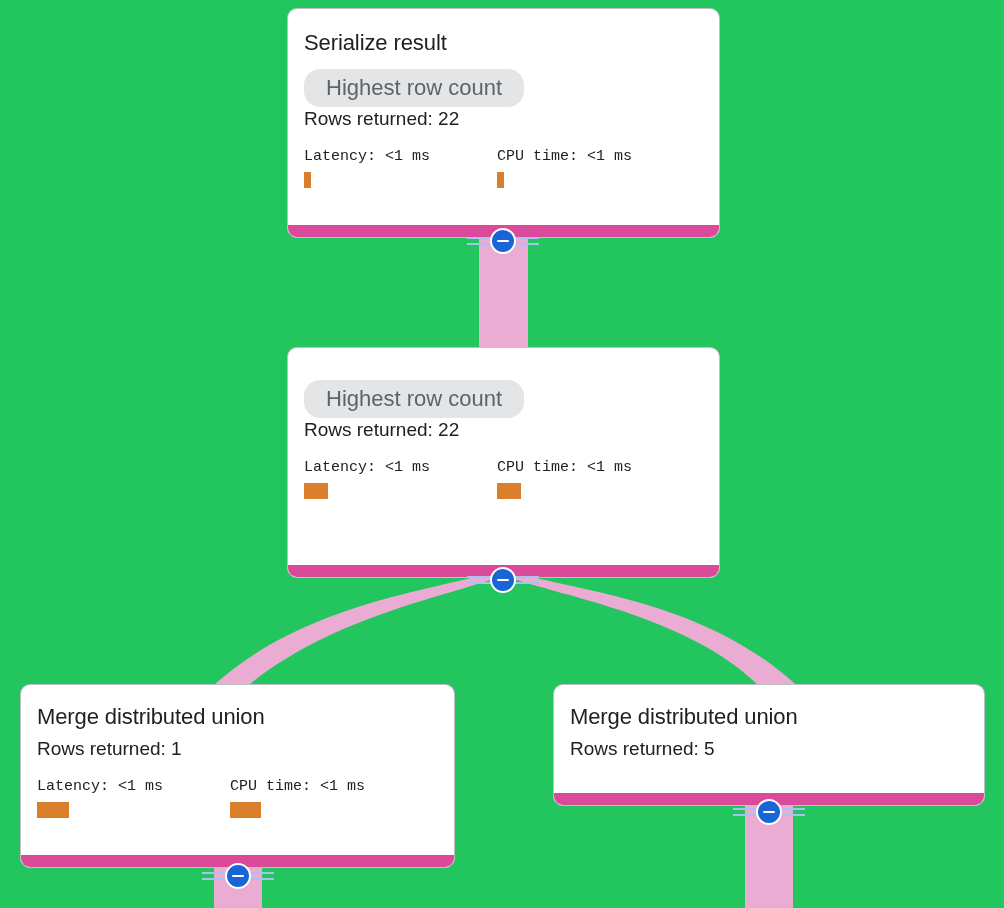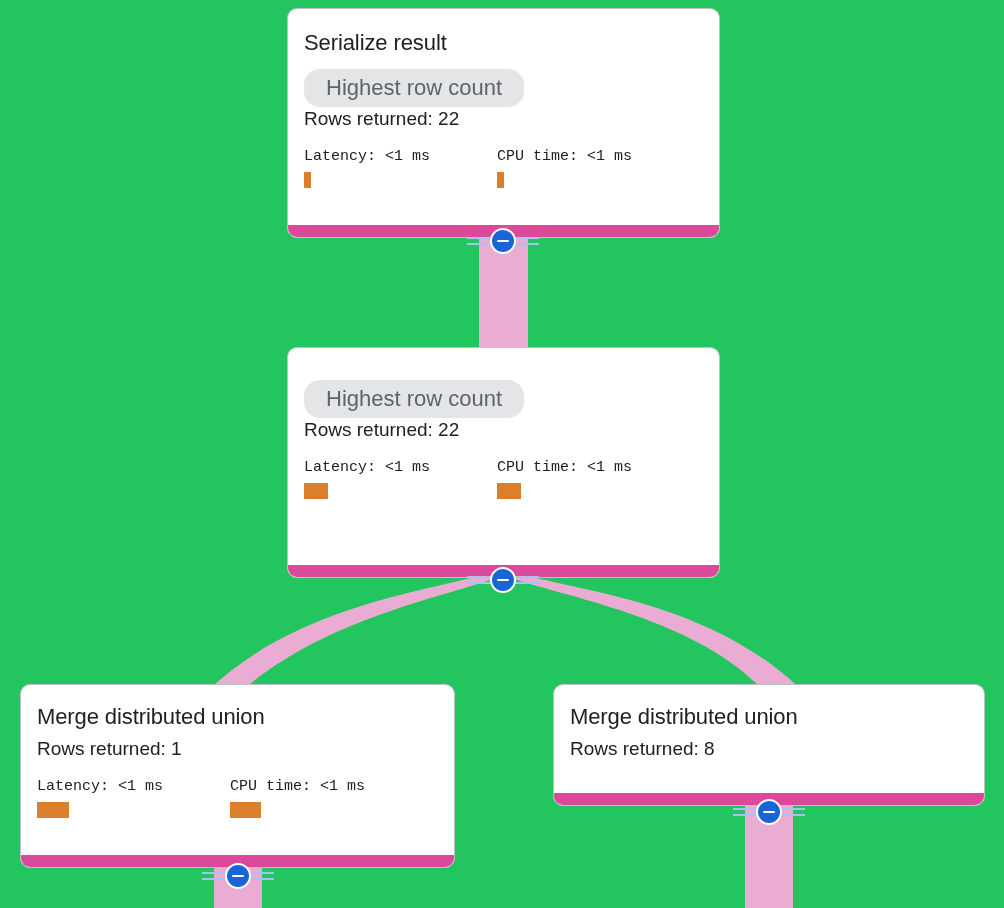--- a/index.html
+++ b/index.html
@@ -238,21 +238,21 @@
       <line x1="14" y1="17" x2="38" y2="17" stroke="#A7C2EC" stroke-width="2"></line>
       <line x1="62" y1="11" x2="86" y2="11" stroke="#A7C2EC" stroke-width="2"></line>
       <line x1="62" y1="17" x2="86" y2="17" stroke="#A7C2EC" stroke-width="2"></line>
     </svg>
     <div class="knob"></div>
   </div>
 
   <div class="node" style="left:553px; top:684px; width:432px; height:122px;">
     <div class="node-body" style="padding-top:18px;">
       <div class="node-title">Merge distributed union</div>
-      <div class="rows-line" style="margin-top:6px;">Rows returned: 8</div>
+      <div class="rows-line" style="margin-top:6px;">Rows returned: 5</div>
     </div>
     <div class="node-footer" style="position:absolute; left:0; bottom:0; width:100%;"></div>
   </div>
 
   <div class="toggle" style="left:769px; top:812px;">
     <svg class="dashes" viewBox="0 0 100 28" width="100" height="28">
       <line x1="14" y1="11" x2="38" y2="11" stroke="#A7C2EC" stroke-width="2"></line>
       <line x1="14" y1="17" x2="38" y2="17" stroke="#A7C2EC" stroke-width="2"></line>
       <line x1="62" y1="11" x2="86" y2="11" stroke="#A7C2EC" stroke-width="2"></line>
       <line x1="62" y1="17" x2="86" y2="17" stroke="#A7C2EC" stroke-width="2"></line>

